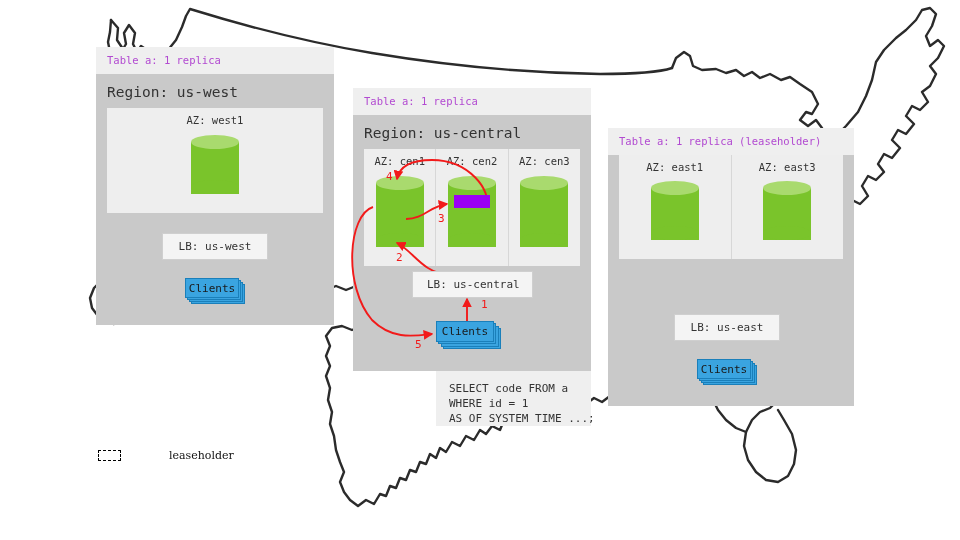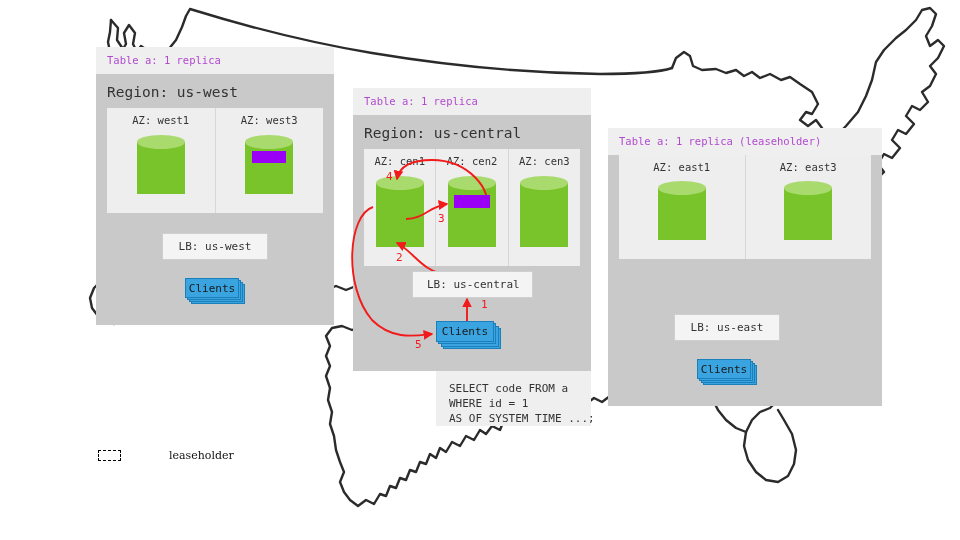--- a/index.html
+++ b/index.html
@@ -160,29 +160,20 @@
     <div class="region-name">Region: us-west</div>
     <div class="az-row">
       <div class="az">
         <div class="az-label">AZ: west1</div>
         <div class="cyl" style="width:48px;height:66px;">
           <div class="body" style="top:7px;width:48px;height:52px;"></div>
           <div class="bot" style="top:45px;height:14px;"></div>
           <div class="top" style="height:14px;"></div>
         </div>
       </div>
-      <div class="az">
-        <div class="az-label">AZ: west3</div>
-        <div class="cyl" style="width:48px;height:66px;">
-          <div class="body" style="top:7px;width:48px;height:52px;"></div>
-          <div class="bot" style="top:45px;height:14px;"></div>
-          <div class="top" style="height:14px;"></div>
-          <div class="replica" style="left:7px;top:16px;width:34px;height:12px;"></div>
-        </div>
-      </div>
     </div>
     <div class="lb" style="left:66px;top:186px;width:106px;">LB: us-west</div>
     <div class="clients" style="left:89px;top:231px;width:60px;height:26px;">
       <div class="sheet" style="left:6px;top:6px;width:54px;height:20px;"></div>
       <div class="sheet" style="left:4px;top:4px;width:54px;height:20px;"></div>
       <div class="sheet" style="left:2px;top:2px;width:54px;height:20px;"></div>
       <div class="front" style="left:0;top:0;width:54px;height:20px;">Clients</div>
     </div>
   </div>
 
@@ -222,21 +213,21 @@
       <div class="sheet" style="left:4.5px;top:4.5px;width:58px;height:21px;"></div>
       <div class="sheet" style="left:2.2px;top:2.2px;width:58px;height:21px;"></div>
       <div class="front" style="left:0;top:0;width:58px;height:21px;">Clients</div>
     </div>
   </div>
 
   <div class="sql" style="left:436px;top:371px;width:155px;height:55px;">SELECT code FROM a
 WHERE id = 1
 AS OF SYSTEM TIME ...;</div>
 
-  <div class="region" id="region-us-east" style="left:608px;top:128px;width:274px;height:278px;">
+  <div class="region" id="region-us-east" style="left:608px;top:128px;width:246px;height:278px;">
     <div class="region-title">Table a: 1 replica (leaseholder)</div>
     <div class="az-row">
       <div class="az">
         <div class="az-label">AZ: east1</div>
         <div class="cyl" style="width:48px;height:66px;">
           <div class="body" style="top:7px;width:48px;height:52px;"></div>
           <div class="bot" style="top:45px;height:14px;"></div>
           <div class="top" style="height:14px;"></div>
         </div>
       </div>

